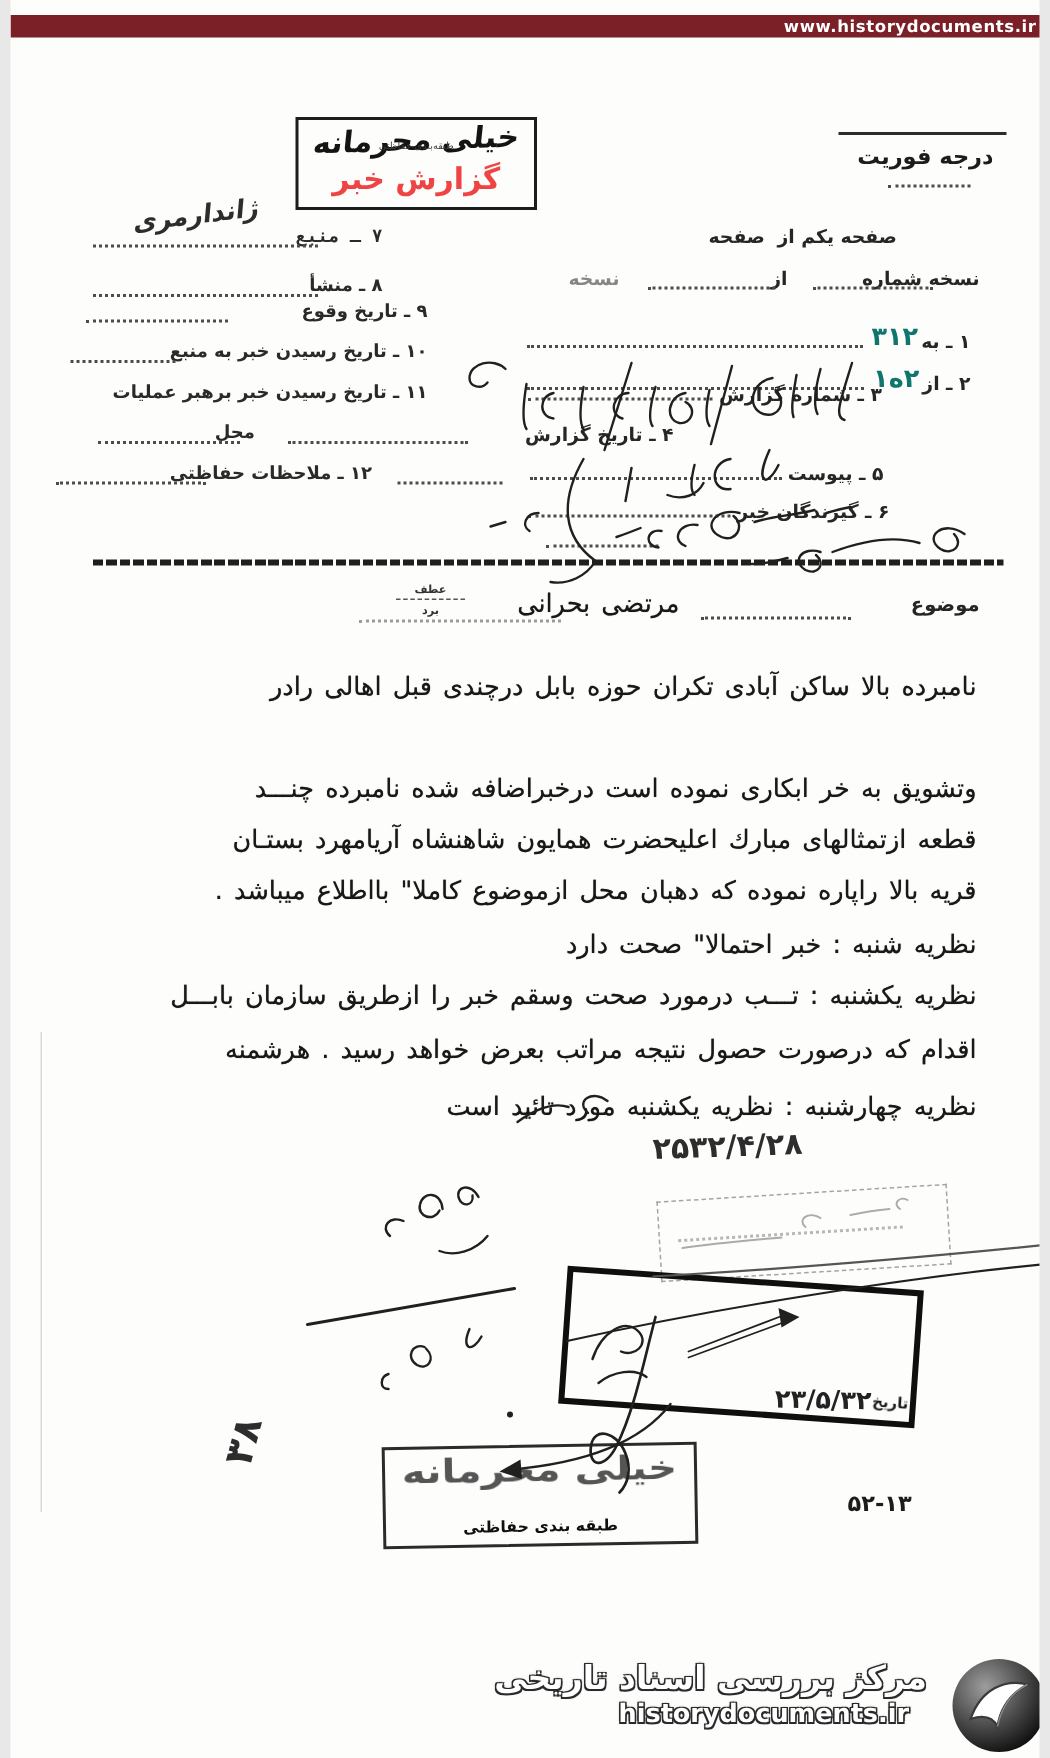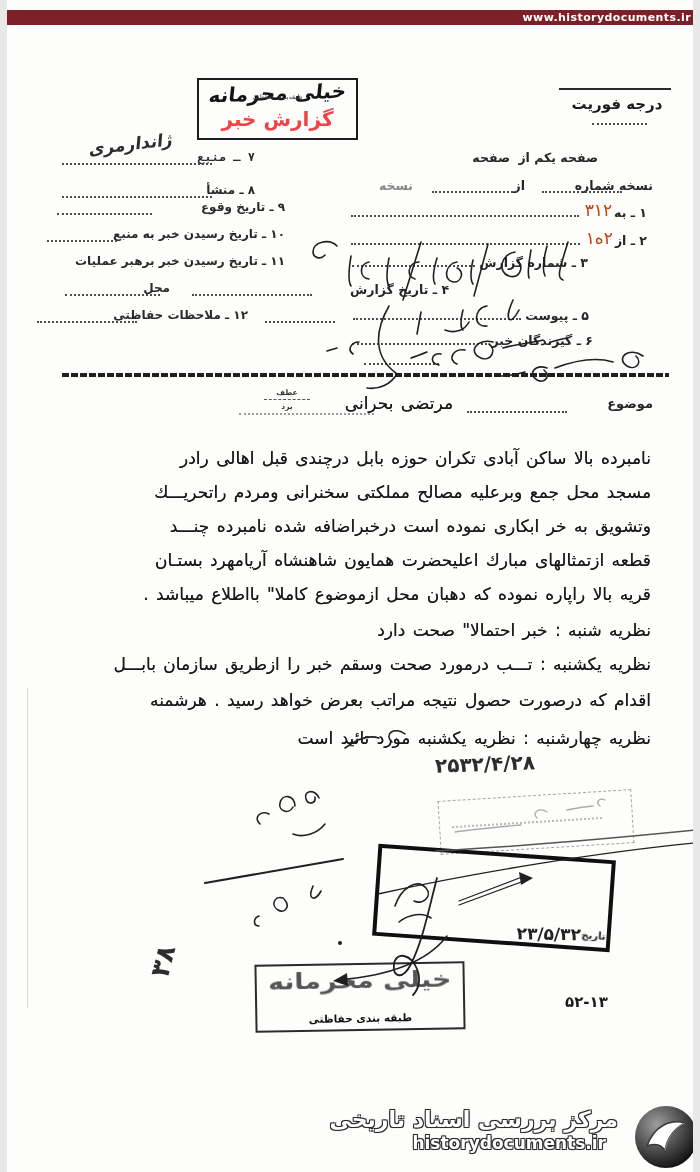--- a/index.html
+++ b/index.html
@@ -14,21 +14,21 @@
             color:#141414;white-space:nowrap;}
   .stampoverlay{position:absolute;left:0;right:0;top:13px;font-size:6.5px;color:#3c3c3c;letter-spacing:0;}
   .stampsub{font-size:20px;font-weight:bold;margin-top:2px;color:#ef4444;}
   .prline{left:552px;top:88px;width:112px;border-top:2px solid #2c2c2c;height:0;}
   .prlabel{left:560px;top:95px;width:100px;text-align:center;font-size:15px;font-weight:bold;}
   .lbl{font-weight:bold;font-size:12.5px;color:#262626;white-space:nowrap;}
   .lblsm{font-weight:bold;font-size:12px;color:#2a2a2a;white-space:nowrap;}
   .dots{border-bottom:2px dotted #4c4c4c;height:11px;}
   .row{display:flex;align-items:flex-end;}
   .row .dotfill{flex:1;border-bottom:2px dotted #4c4c4c;height:4px;margin:0 4px 3px 4px;}
-  .val{font-size:17px;font-weight:normal;letter-spacing:1px;padding:0 2px;color:#c2410c;}
+  .val{font-size:17px;font-weight:bold;letter-spacing:1px;padding:0 2px;color:#0f766e;margin-top:15px;}
   .heavyrule{left:55px;top:373px;width:607px;height:4px;
              background:repeating-linear-gradient(90deg,#1f1f1f 0 7px,#fdfdfc 7px 9px);}
   .typed{font-weight:normal;font-size:17px;color:#181818;white-space:nowrap;word-spacing:2px;
          text-shadow:0 0 .5px #444;}
   .hw{font-weight:bold;color:#2d2d2d;white-space:nowrap;}
   .atfbox{left:255px;top:388px;width:50px;text-align:center;font-size:7.5px;font-weight:bold;color:#333;}
   .atfbox .bar{border-top:1px dashed #555;margin:2px 2px;}
   .faintstamp{left:432px;top:795px;width:192px;height:52px;border:1.5px dashed #9b9b9b;
               transform:rotate(-3.5deg);opacity:.9;}
   .bigstamp{left:368px;top:852px;width:230px;height:84px;border:4px solid #0f0f0f;
@@ -131,21 +131,20 @@
   <div class="abs dots" style="left:460px;top:400px;width:100px;"></div>
   <div class="abs typed" style="right:240px;top:393px;">مرتضی بحرانی</div>
   <div class="abs dots" style="left:232px;top:402px;width:135px;opacity:.55;"></div>
   <div class="abs atfbox">
     <div>عطف</div>
     <div class="bar"></div>
     <div>برد</div>
   </div>
 
   <div class="abs typed" style="right:42px;top:448px;">نامبرده بالا ساکن آبادی تکران حوزه بابل درچندی قبل اهالی رادر</div>
-  <div class="abs typed" style="right:42px;top:482px;">مسجد محل جمع وبرعلیه مصالح مملکتی سخنرانی ومردم راتحریـــك</div>
   <div class="abs typed" style="right:42px;top:516px;">وتشویق به خر ابکاری نموده است درخبراضافه شده نامبرده چنـــد</div>
   <div class="abs typed" style="right:42px;top:550px;">قطعه ازتمثالهای مبارك اعلیحضرت همایون شاهنشاه آریامهرد بستـان</div>
   <div class="abs typed" style="right:42px;top:584px;">قریه بالا راپاره نموده که دهبان محل ازموضوع کاملا" بااطلاع میباشد .</div>
   <div class="abs typed" style="right:42px;top:620px;">نظریه شنبه : خبر احتمالا" صحت دارد</div>
   <div class="abs typed" style="right:42px;top:654px;">نظریه یکشنبه : تـــب درمورد صحت وسقم خبر را ازطریق سازمان بابـــل</div>
   <div class="abs typed" style="right:42px;top:690px;">اقدام که درصورت حصول نتیجه مراتب بعرض خواهد رسید . هرشمنه</div>
   <div class="abs typed" style="right:42px;top:728px;">نظریه چهارشنبه : نظریه یکشنبه مورد تائید است</div>
 
   <div class="abs hw" style="left:428px;top:752px;font-size:20px;direction:ltr;letter-spacing:3px;transform:rotate(-2deg);">۲۵۳۲/۴/۲۸</div>
 

